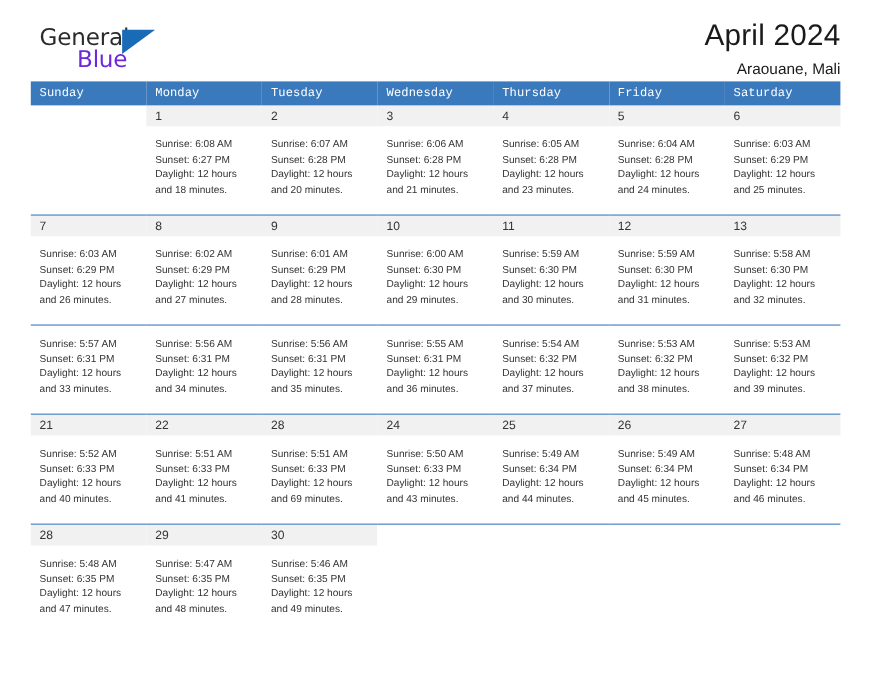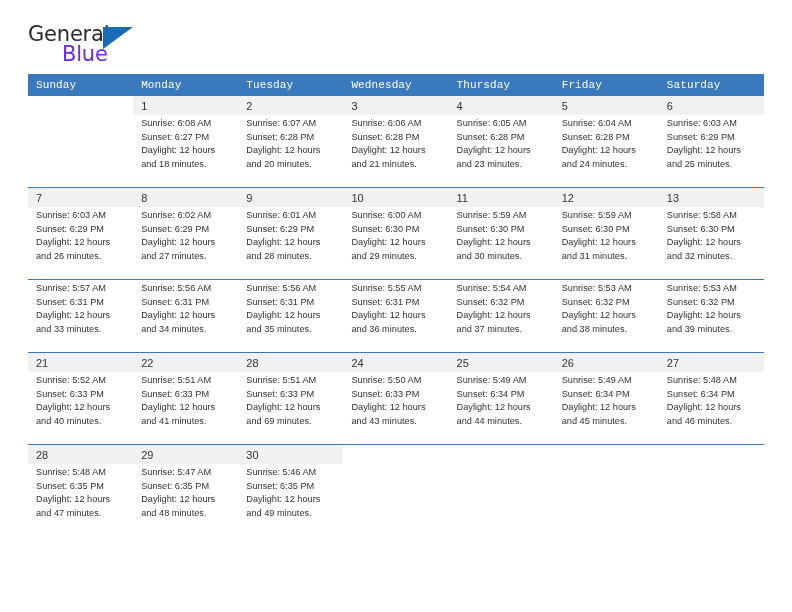--- a/index.html
+++ b/index.html
@@ -22,20 +22,21 @@
     padding: 0 28px;
   }
 
   
   .topbar {
     position: relative;
     height: 74px;
     display: flex;
     align-items: flex-start;
     justify-content: space-between;
+    margin-left: 8px;
   }
   .brand {
     position: relative;
     margin-top: 22px;
     width: 130px;
     height: 48px;
   }
   .brand-general {
     position: absolute;
     left: 0;
@@ -109,21 +110,21 @@
     font-size: 11px;
     color: #333333;
     padding: 4px 0 3px 8px;
     height: 12px;
     vertical-align: top;
   }
   .info-row td {
     background: #ffffff;
     font-size: 9.2px;
     color: #333333;
-    padding: 2px 6px 6px 8px;
+    padding: 10px 6px 6px 8px;
     vertical-align: top;
     line-height: 13.6px;
     height: 56px;
     margin-top: 24px;
   }
   .info-row td.empty,
   .daynum-row td.empty {
     background: #ffffff;
   }
   .info-line {
@@ -137,20 +138,24 @@
 <div class="page">
 
   <div class="topbar">
 
     <div class="brand">
       <span class="brand-general">General</span>
       <span class="brand-triangle"></span>
       <span class="brand-blue">Blue</span>
     </div>
 
+    <div class="titleblock">
+      <div class="cal-title">April 2024</div>
+      <div class="cal-subtitle">Araouane, Mali</div>
+    </div>
 
   </div>
 
   <table class="calendar">
     <thead>
       <tr>
         <th>Sunday</th>
         <th>Monday</th>
         <th>Tuesday</th>
         <th>Wednesday</th>

